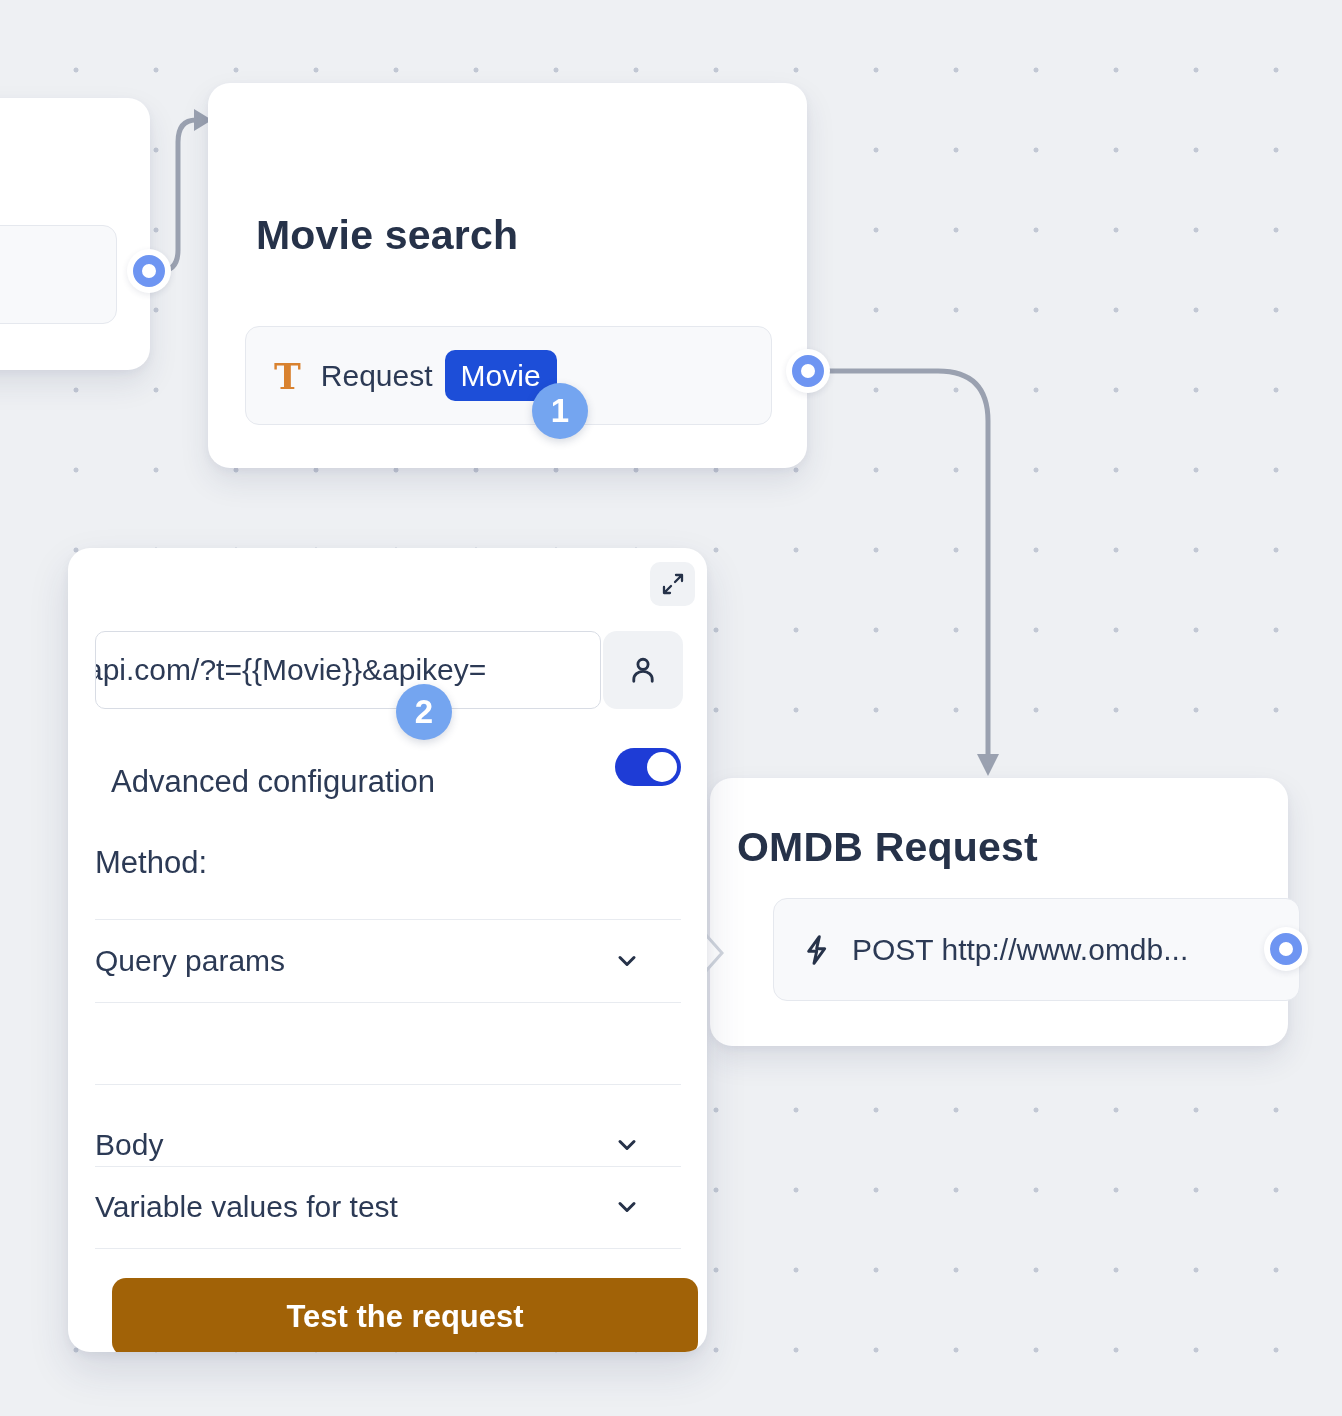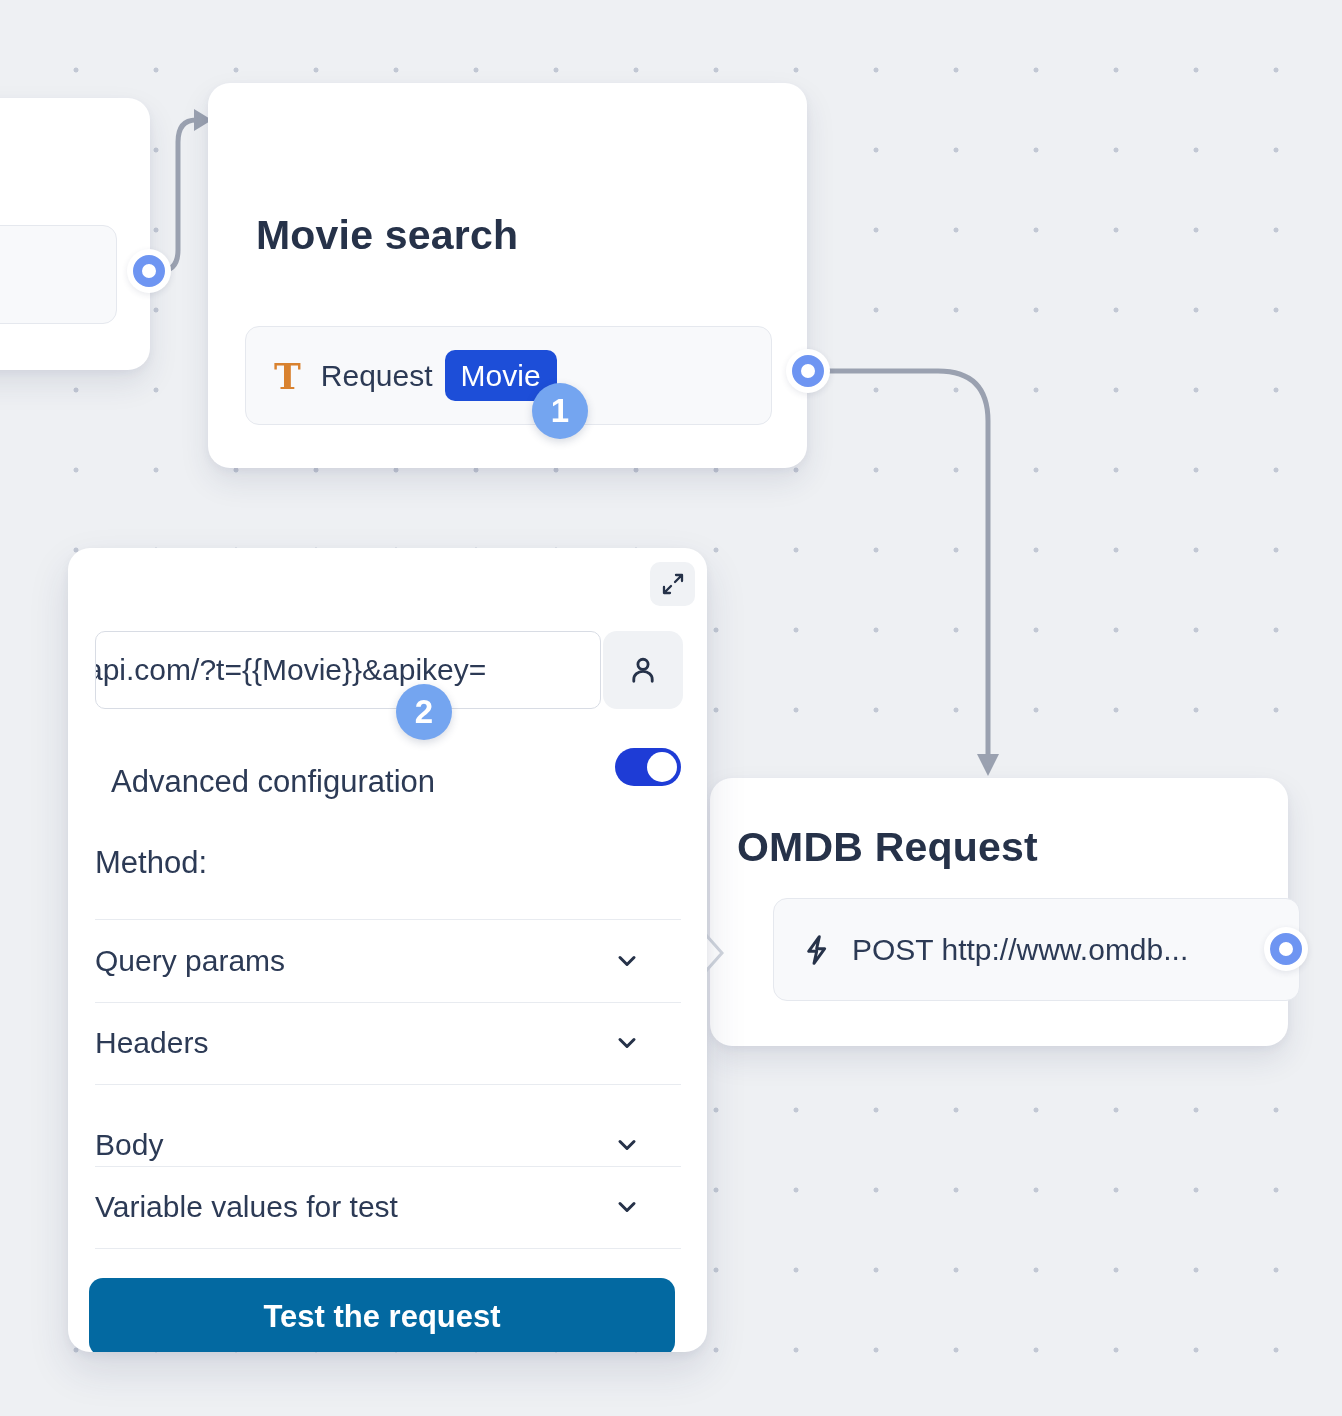--- a/index.html
+++ b/index.html
@@ -78,22 +78,22 @@
     font-size:31px;font-weight:700;color:#222f4d;
   }
   .divider{position:absolute;left:27px;width:586px;height:0;border-top:1.5px solid #e8ebf0;}
   .section-row{
     position:absolute;left:27px;width:586px;height:82px;
     display:flex;align-items:center;justify-content:space-between;
   }
   .section-row .lbl{font-size:30px;color:#2c3a55;}
   .section-row .chev{margin-right:40px;display:flex;}
   .test-btn{
-    position:absolute;left:21px;top:730px;width:586px;height:78px;
-    background:#0369a1;border-radius:14px;border:none;
+    position:absolute;left:44px;top:730px;width:586px;height:78px;
+    background:#a16207;border-radius:14px;border:none;
     color:#ffffff;font-size:31px;font-weight:700;
     font-family:"Liberation Sans","DejaVu Sans",sans-serif;
     display:flex;align-items:center;justify-content:center;
   }
   .serif-t{font-family:"DejaVu Serif","Liberation Serif",serif;font-size:36px;font-weight:700;color:#d9822f;}
 </style>
 </head>
 <body>
 
 <div class="canvas">
@@ -180,28 +180,20 @@
     <div class="section-row" style="top:372px;">
       <span class="lbl">Query params</span>
       <span class="chev">
         <svg width="28" height="28" viewBox="0 0 24 24" fill="none" stroke="#263249" stroke-width="2.6" stroke-linecap="round" stroke-linejoin="round">
             <polyline points="6,9 12,15 18,9"></polyline>
           </svg>
       </span>
     </div>
     <div class="divider" style="top:454px;"></div>
 
-    <div class="section-row" style="top:454px;">
-      <span class="lbl">Headers</span>
-      <span class="chev">
-        <svg width="28" height="28" viewBox="0 0 24 24" fill="none" stroke="#263249" stroke-width="2.6" stroke-linecap="round" stroke-linejoin="round">
-            <polyline points="6,9 12,15 18,9"></polyline>
-          </svg>
-      </span>
-    </div>
     <div class="divider" style="top:536px;"></div>
 
     <div class="section-row" style="top:556px;">
       <span class="lbl">Body</span>
       <span class="chev">
         <svg width="28" height="28" viewBox="0 0 24 24" fill="none" stroke="#263249" stroke-width="2.6" stroke-linecap="round" stroke-linejoin="round">
             <polyline points="6,9 12,15 18,9"></polyline>
           </svg>
       </span>
     </div>

